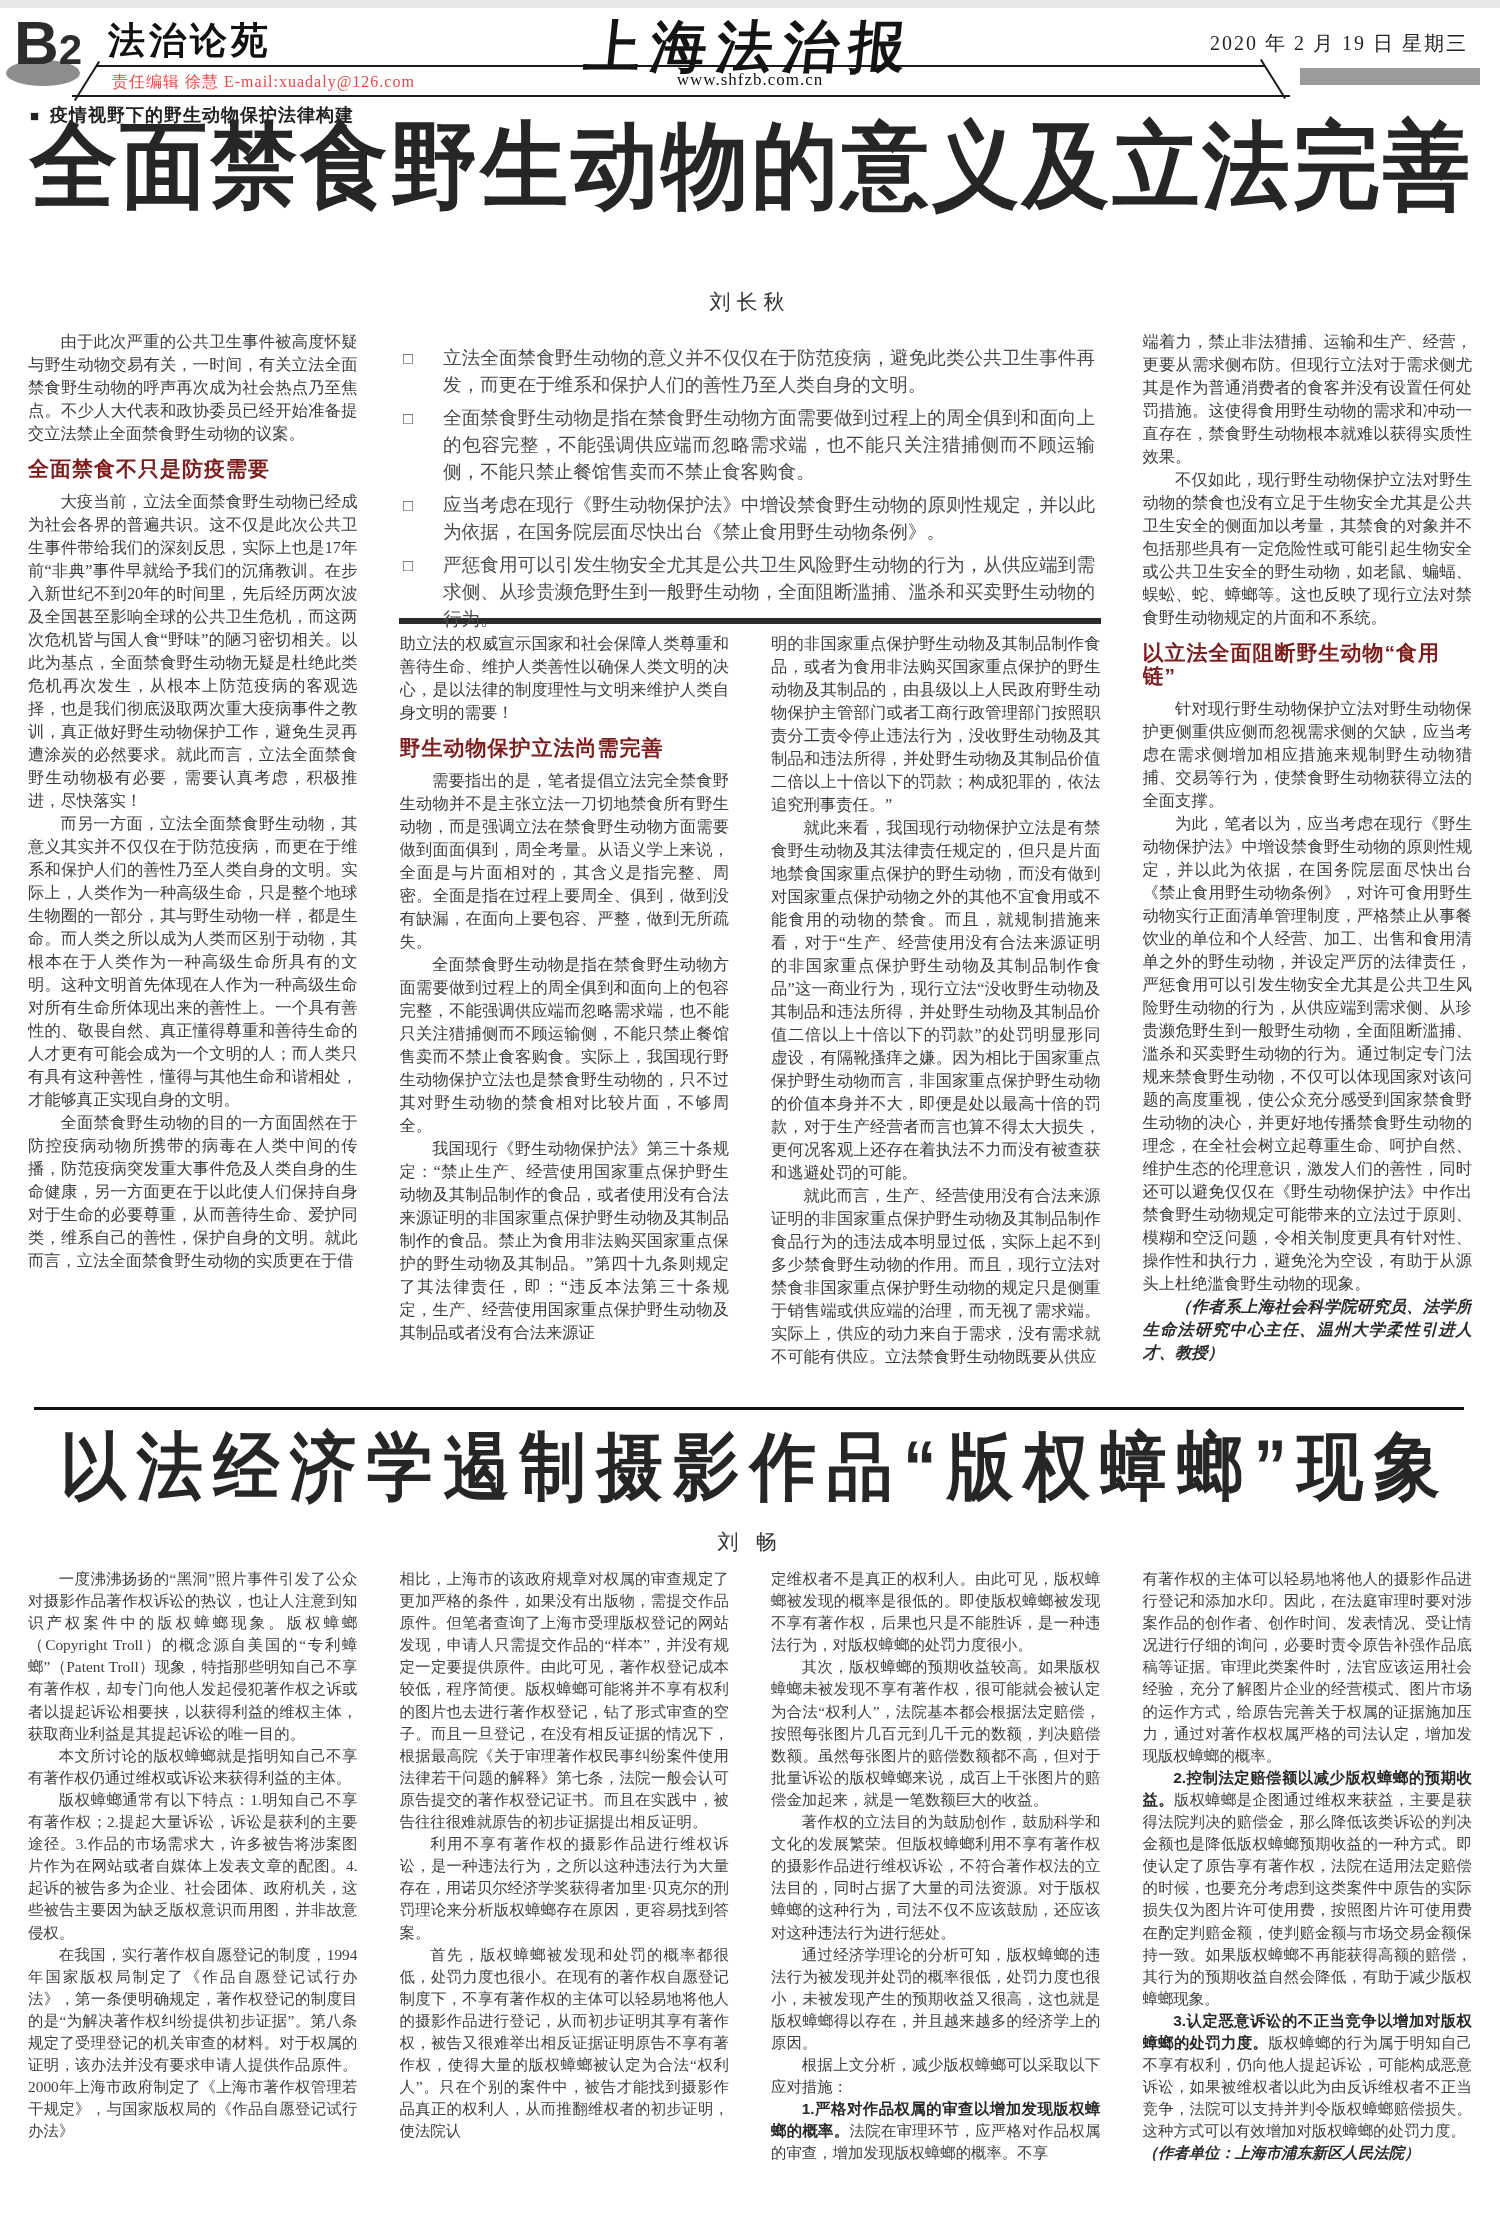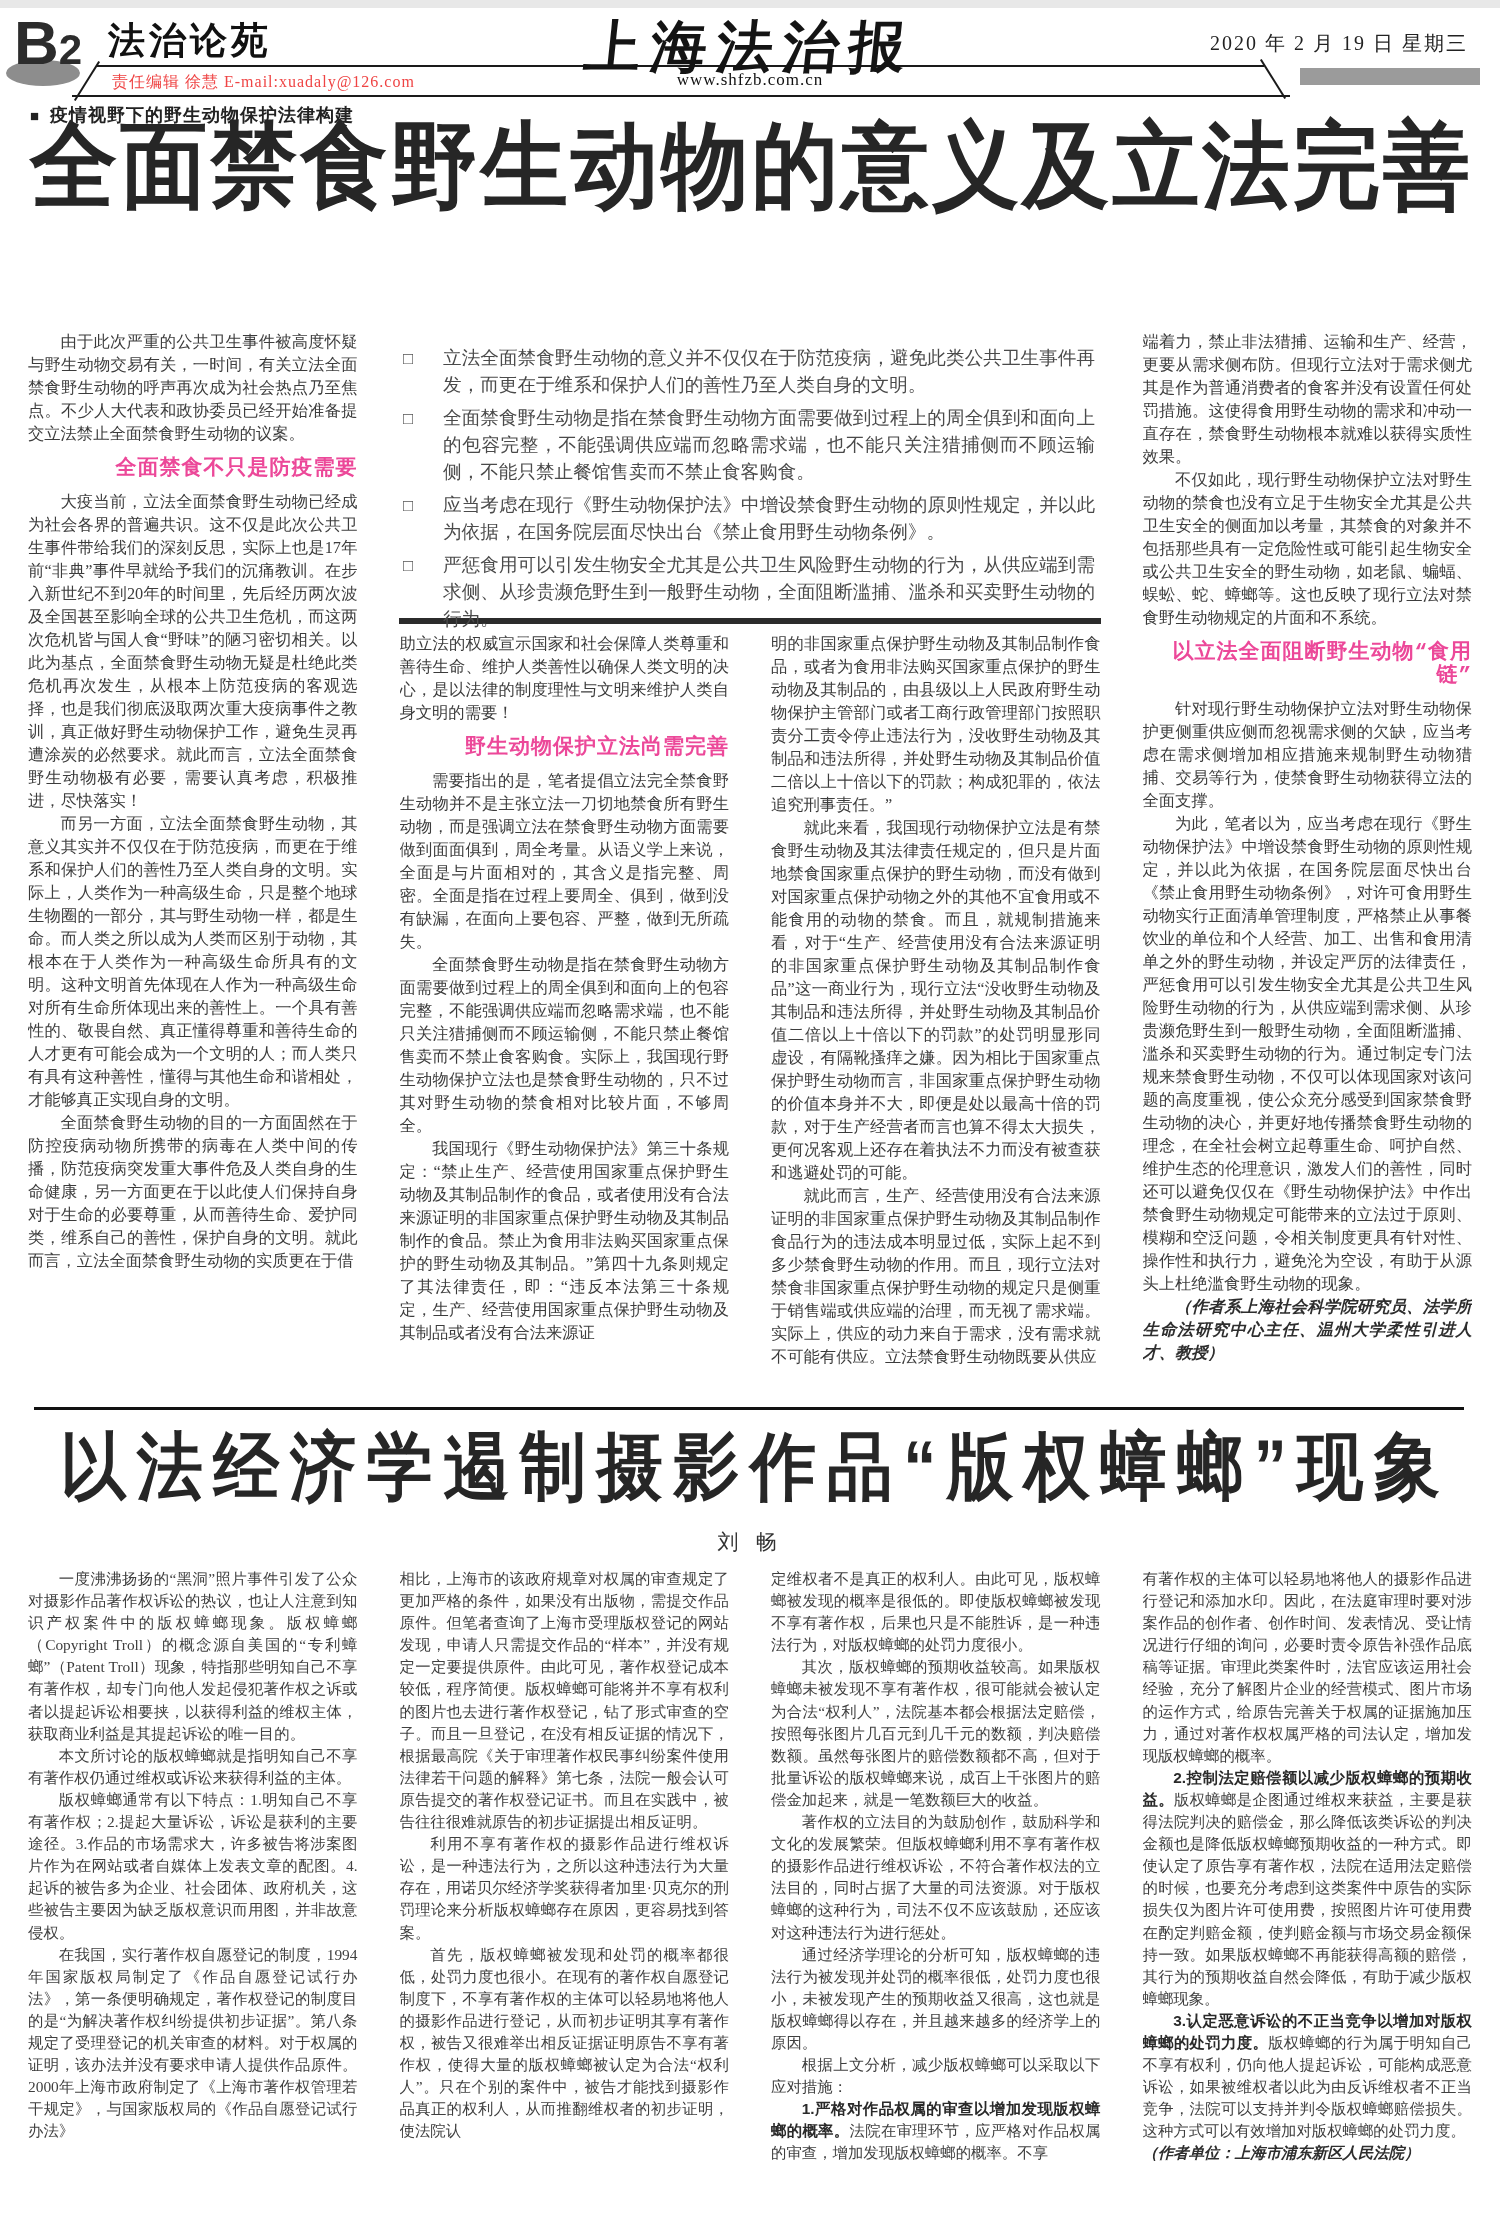--- a/index.html
+++ b/index.html
@@ -42,22 +42,22 @@
   
   .body-grid{position:absolute;left:28px;width:1444px;display:grid;
       grid-template-columns:repeat(4,1fr);column-gap:42px;}
   #art1-body{top:322px;height:1046px;}
   #art2-body{top:1560px;height:658px;}
   .col{overflow:hidden;text-align:justify;}
   #art1-body .col{font-size:16.3px;line-height:23px;}
   #art2-body .col{font-size:15.4px;line-height:22.1px;color:#3f3f3f;}
   .col p{margin:0;text-indent:2em;}
   .col p.noindent{text-indent:0;}
-  .col h3{margin:12px 0 10px 0;text-align:right;text-indent:0;
-      font-family:Liberation Mono, monospace;font-weight:900;font-size:21px;color:#ec4899;
+  .col h3{margin:12px 0 10px 0;text-align:left;text-indent:0;
+      font-family:Liberation Sans, sans-serif;font-weight:900;font-size:21px;color:#7f1d1d;
       letter-spacing:1px;}
   .col p b{font-family:"Liberation Sans",sans-serif;font-weight:bold;color:#2a2a2a;}
   .col p.author{font-weight:bold;font-style:italic;color:#2e2e2e;}
   .col p.author.right{text-align:left;text-indent:0;padding-right:4px;}
   .pad-box{padding-top:302px;}
   
   #sum-box{position:absolute;left:371px;top:0;width:702px;height:294px;
       border-bottom:6px solid #2b2b2b;box-sizing:border-box;padding:14px 6px 0 4px;}
   #sum-box .item{display:flex;margin-bottom:6px;font-size:18.6px;line-height:27px;
       color:#4a4a4a;text-align:justify;}
@@ -85,20 +85,21 @@
     <div id="date-bar"></div>
     <div id="ruleA" class="hrule"></div>
     <div id="ruleB" class="hrule"></div>
     <div id="diagL" class="diag"></div>
     <div id="diagR" class="diag"></div>
   </div>
 
   <div id="kicker"><span class="sq">■</span><span>疫情视野下的野生动物保护法律构建</span></div>
 
   <div id="h1-1">全面禁食野生动物的意义及立法完善</div>
+  <div id="byline1" class="byline">刘长秋</div>
 
   <div id="art1-body" class="body-grid">
     <div id="sum-box">
         <div class="item">
           <span class="mark">□</span>
           <span>立法全面禁食野生动物的意义并不仅仅在于防范疫病，避免此类公共卫生事件再发，而更在于维系和保护人们的善性乃至人类自身的文明。</span>
         </div>
         <div class="item">
           <span class="mark">□</span>
           <span>全面禁食野生动物是指在禁食野生动物方面需要做到过程上的周全俱到和面向上的包容完整，不能强调供应端而忽略需求端，也不能只关注猎捕侧而不顾运输侧，不能只禁止餐馆售卖而不禁止食客购食。</span>

